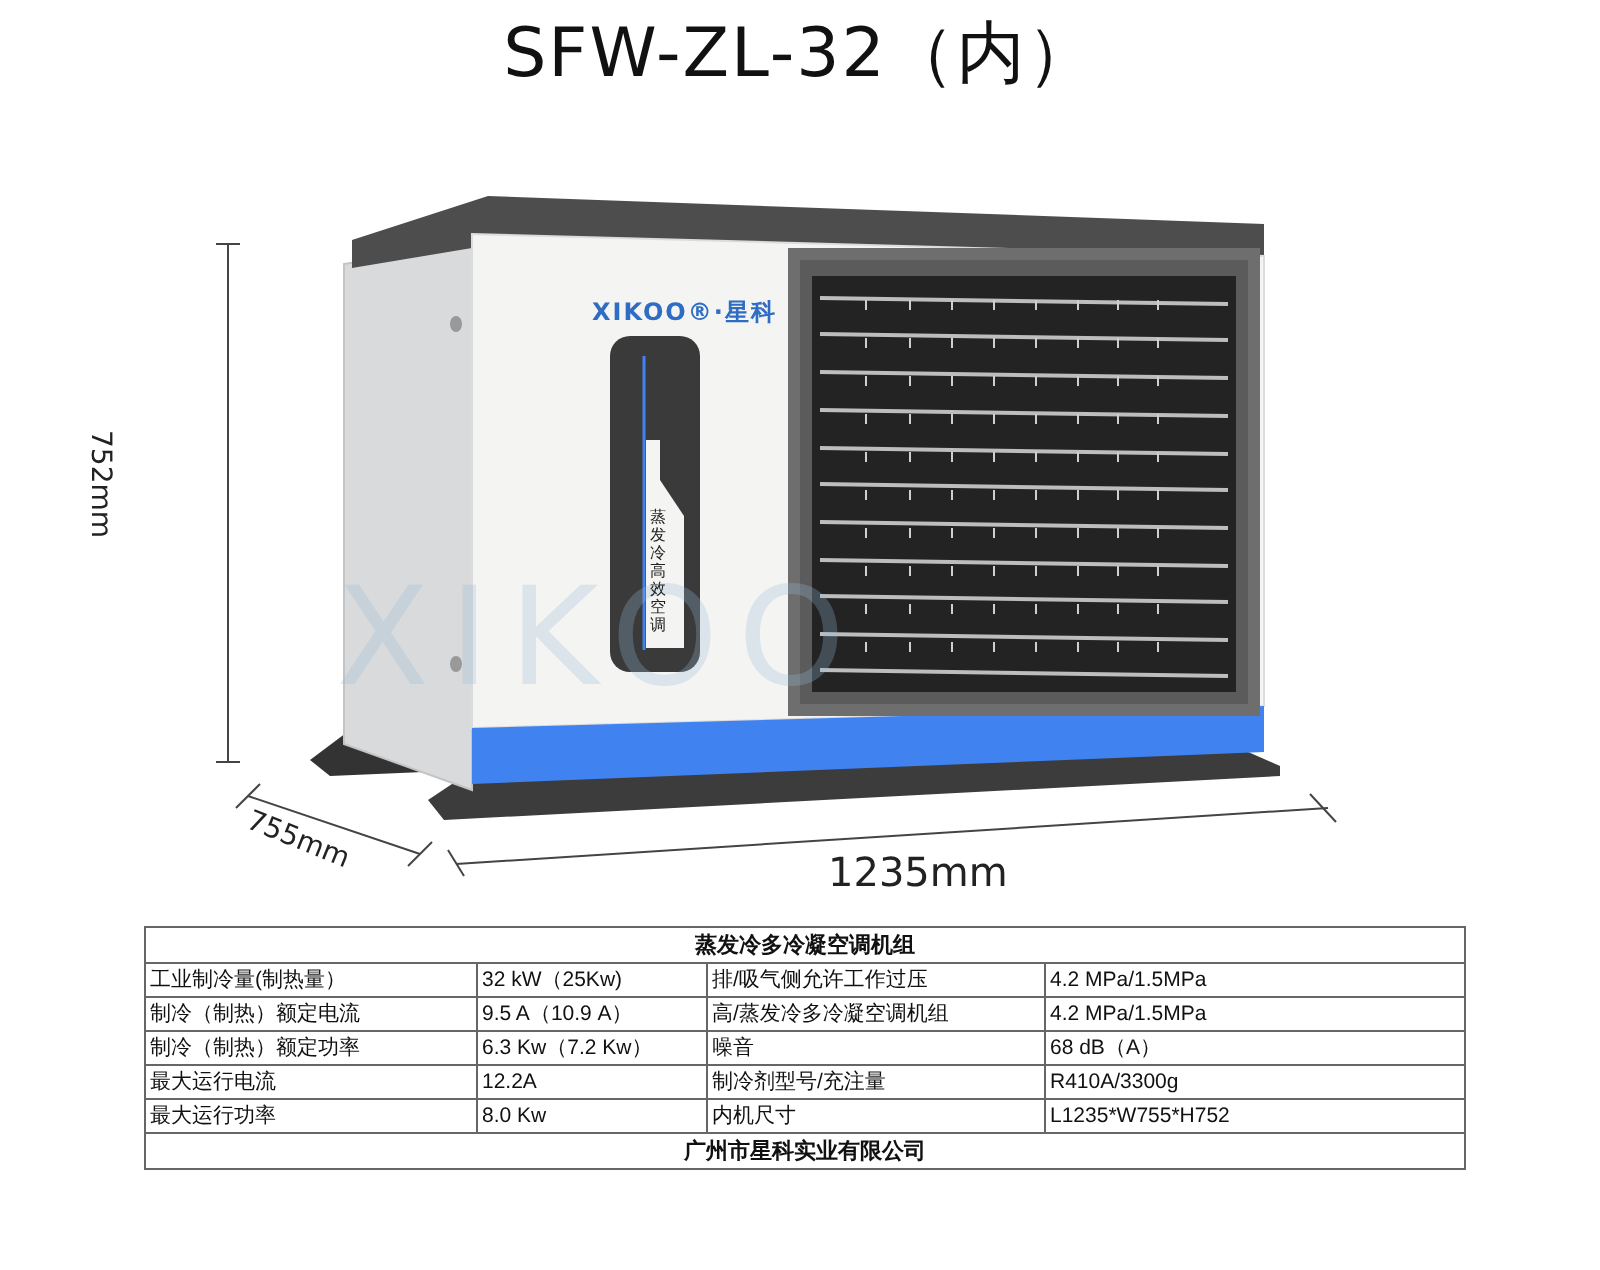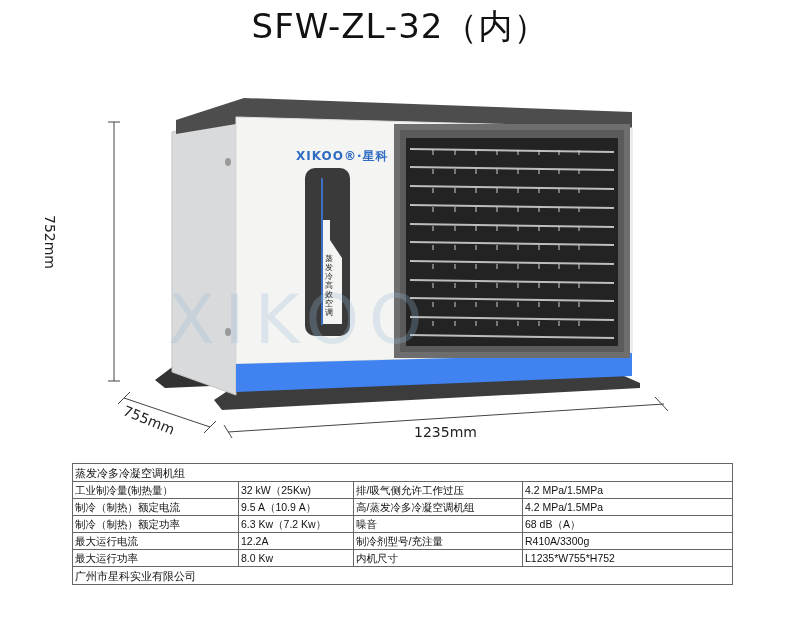--- a/index.html
+++ b/index.html
@@ -3,21 +3,21 @@
 <meta charset="utf-8">
 <style>
   html,body{margin:0;padding:0;background:#fff;}
   body{width:800px;height:635px;position:relative;overflow:hidden;font-family:"DejaVu Sans",sans-serif;}
   .title{position:absolute;left:0;top:4px;width:800px;text-align:center;font-size:34px;color:#111;letter-spacing:1px;}
   .stage{position:absolute;left:0;top:0;width:800px;height:460px;}
   .dim-label{position:absolute;font-size:14px;color:#222;}
   .watermark{position:absolute;left:168px;top:280px;font-size:68px;font-weight:normal;color:rgba(150,185,215,0.28);letter-spacing:10px;font-family:"DejaVu Sans",sans-serif;}
   table.spec{position:absolute;left:72px;top:463px;width:660px;border-collapse:collapse;table-layout:fixed;font-family:"Liberation Sans","DejaVu Sans",sans-serif;font-size:10.5px;color:#111;}
   table.spec td{border:1px solid #666;padding:0 2px;height:16px;line-height:16px;white-space:nowrap;overflow:hidden;}
-  table.spec td.hdr{text-align:left;font-weight:normal;height:17px;font-size:11px;}
+  table.spec td.hdr{text-align:center;font-weight:bold;height:17px;font-size:11px;}
 </style>
 </head>
 <body>
 
 <div class="title">SFW-ZL-32（内）</div>
 
 <div class="stage">
   <svg width="800" height="460" viewBox="0 0 800 460">
 
     <g stroke="#444" stroke-width="1" fill="none">
@@ -80,21 +80,21 @@
     <ellipse cx="228" cy="332" rx="3" ry="4" fill="#999"></ellipse>
   </svg>
 </div>
 
 <div class="watermark">XIKOO</div>
 <div style="position:absolute;left:284px;top:148px;font-size:12px;font-weight:bold;color:#2f6cc4;letter-spacing:1px;margin-left:12px;">XIKOO®·星科</div>
 <div style="position:absolute;left:325px;top:254px;width:10px;font-size:8px;line-height:9px;color:#222;word-break:break-all;">蒸发冷高效空调</div>
 
 <div class="dim-label" style="left:58px;top:215px;transform:rotate(90deg);transform-origin:left top;">752mm</div>
 <div class="dim-label" style="left:122px;top:412px;transform:rotate(22deg);">755mm</div>
-<div class="dim-label" style="left:414px;top:424px;font-size:14px;">1235mm</div>
+<div class="dim-label" style="left:414px;top:424px;font-size:20px;">1235mm</div>
 
 <table class="spec">
   <colgroup>
       <col style="width:166px">
       <col style="width:115px">
       <col style="width:169px">
       <col style="width:210px">
     </colgroup>
   <tbody>
       <tr>

